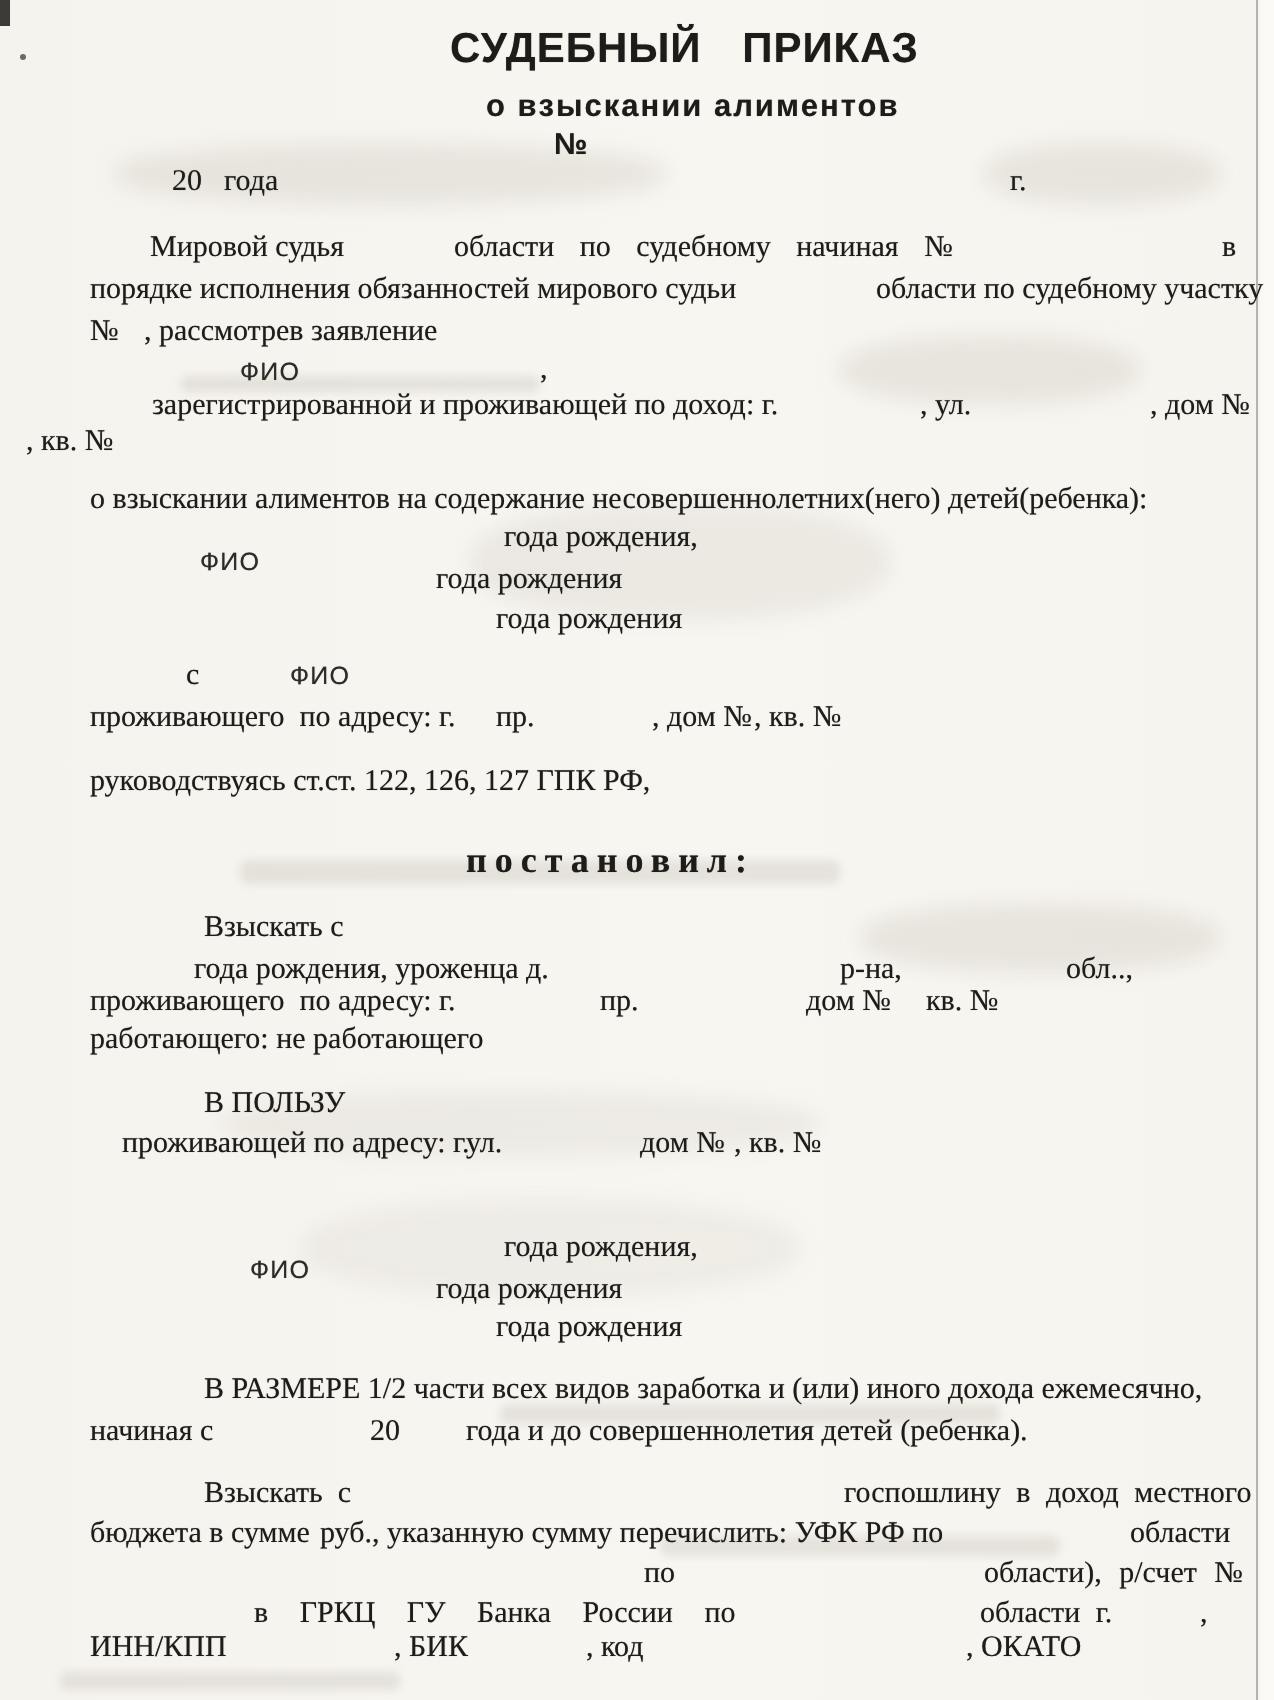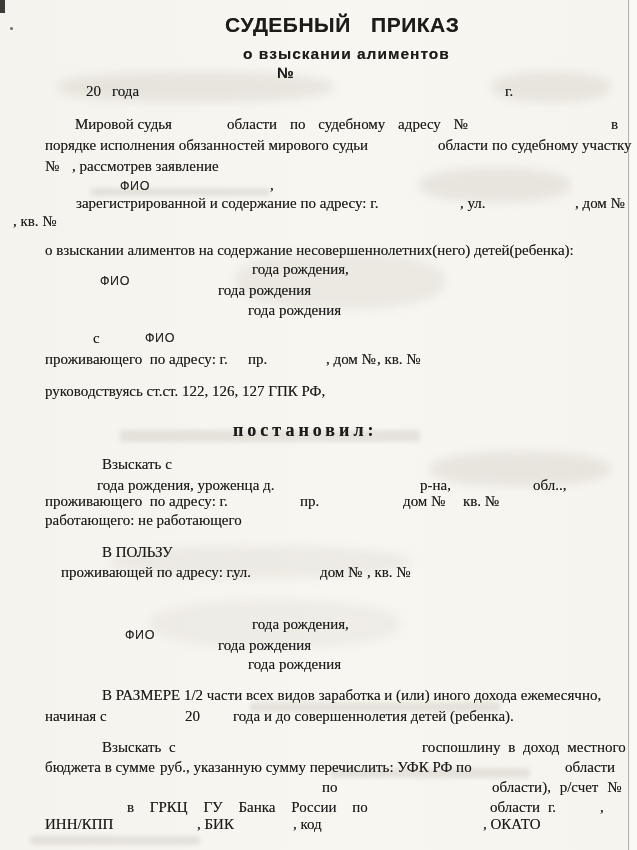--- a/index.html
+++ b/index.html
@@ -45,30 +45,30 @@
 
   <span class="seg title" style="left:225px;top:16px;">СУДЕБНЫЙ ПРИКАЗ</span>
   <span class="seg subtitle" style="left:243px;top:45px;">о взыскании алиментов</span>
   <span class="seg nosign" style="left:277px;top:64px;">№</span>
 
   <span class="seg" style="left:86px;top:82px;">20</span>
   <span class="seg" style="left:112px;top:82px;">года</span>
   <span class="seg" style="left:505px;top:82px;">г.</span>
 
   <span class="seg" style="left:75px;top:115px;">Мировой судья</span>
-  <span class="seg" style="left:227px;top:115px;word-spacing:9px;">области по судебному адресу №</span>
+  <span class="seg" style="left:227px;top:115px;word-spacing:9px;">области по судебному начиная №</span>
   <span class="seg" style="left:611px;top:115px;">в</span>
   <span class="seg" style="left:45px;top:136px;">порядке исполнения обязанностей мирового судьи</span>
   <span class="seg" style="left:438px;top:136px;">области по судебному участку</span>
   <span class="seg" style="left:45px;top:157px;">№</span>
   <span class="seg" style="left:72px;top:157px;">, рассмотрев заявление</span>
 
   <span class="seg fio" style="left:120px;top:177px;">ФИО</span>
   <span class="seg" style="left:270px;top:176px;">,</span>
-  <span class="seg" style="left:76px;top:194px;">зарегистрированной и содержание по адресу: г.</span>
+  <span class="seg" style="left:76px;top:194px;">зарегистрированной и проживающей по доход: г.</span>
   <span class="seg" style="left:460px;top:194px;">, ул.</span>
   <span class="seg" style="left:575px;top:194px;">, дом №</span>
   <span class="seg" style="left:13px;top:212px;">, кв. №</span>
 
   <span class="seg" style="left:45px;top:241px;">о взыскании алиментов на содержание несовершеннолетних(него) детей(ребенка):</span>
   <span class="seg" style="left:252px;top:260px;">года рождения,</span>
   <span class="seg fio" style="left:100px;top:272px;">ФИО</span>
   <span class="seg" style="left:218px;top:281px;">года рождения</span>
   <span class="seg" style="left:248px;top:301px;">года рождения</span>
 

